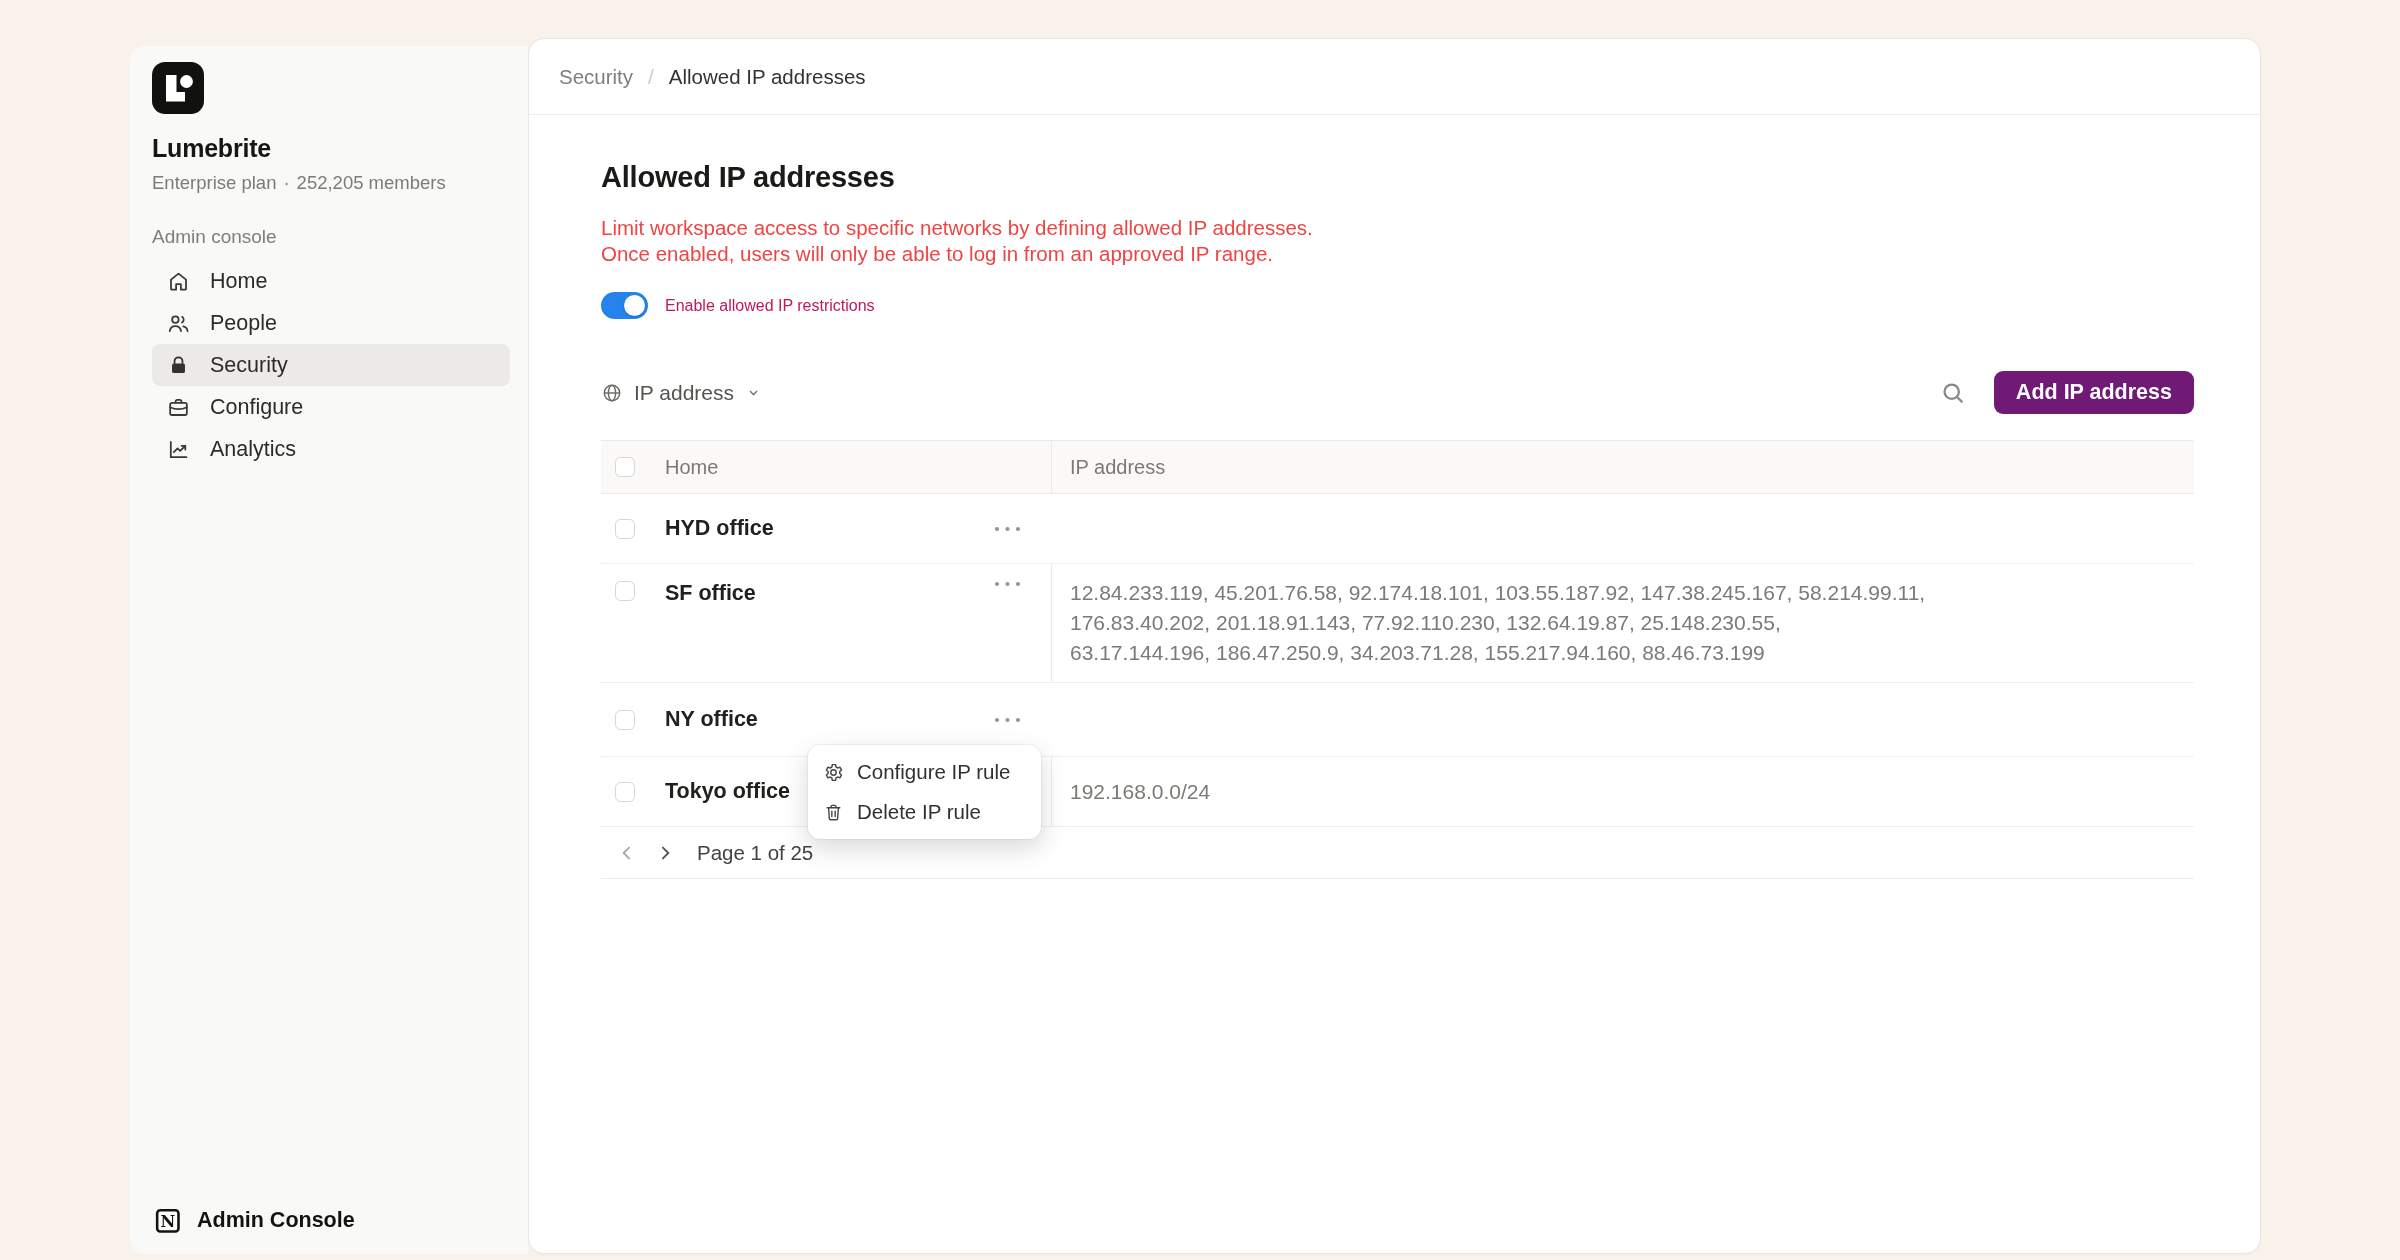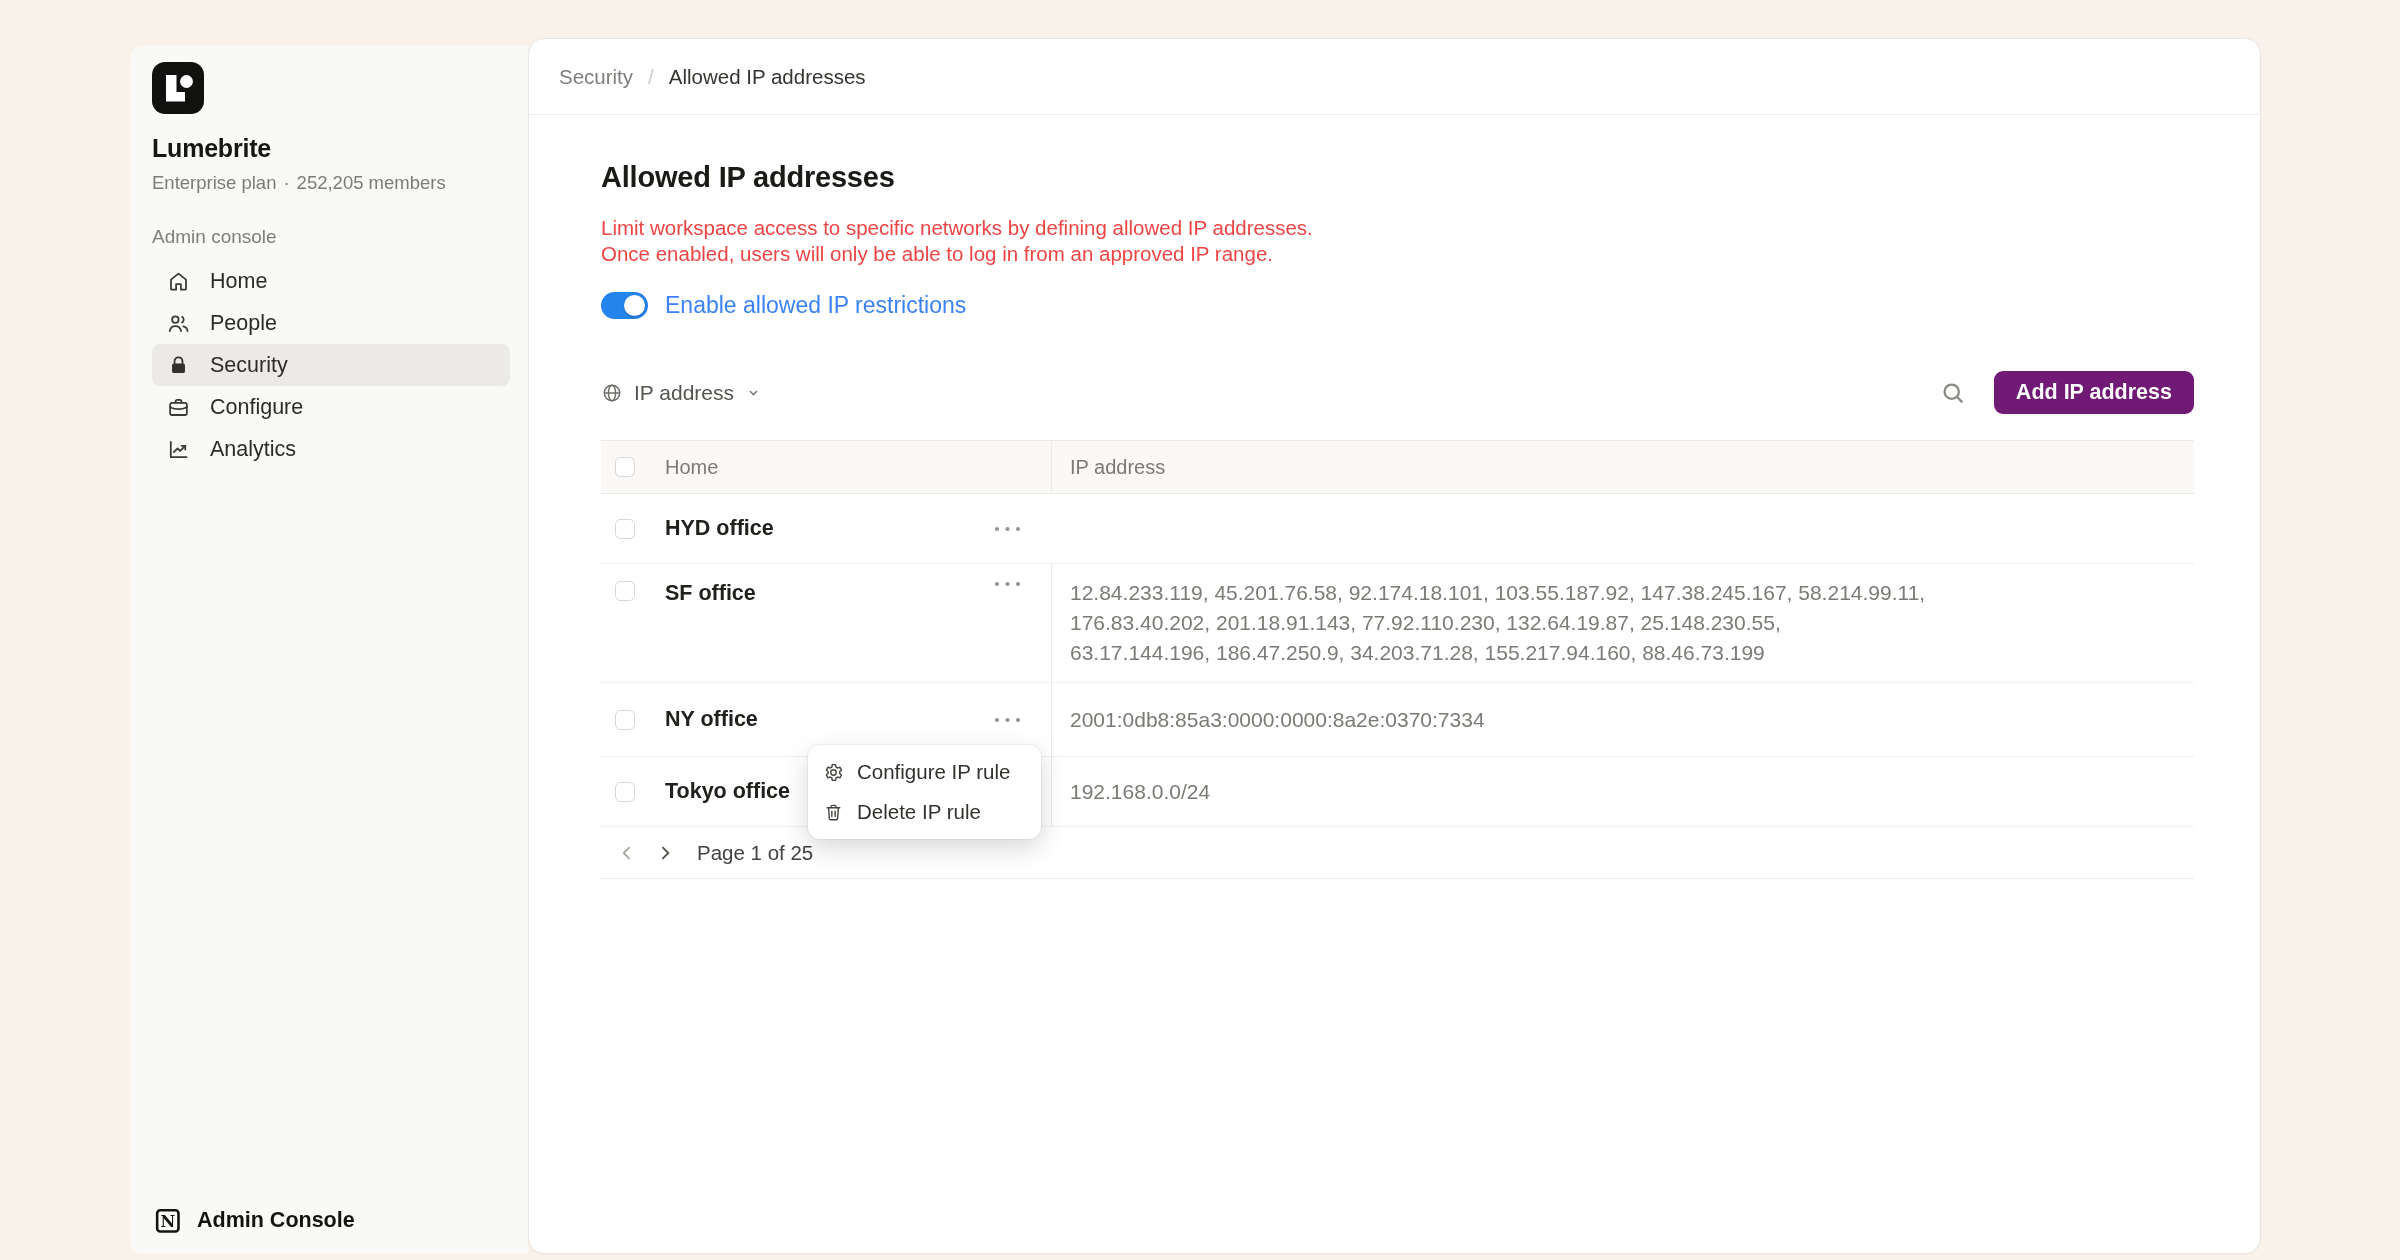--- a/index.html
+++ b/index.html
@@ -62,21 +62,21 @@
   .desc { margin-top:21px; font-size:20.5px; line-height:26px; color:#ef4444; }
 
   .toggle-row { margin-top:25px; display:flex; align-items:center; gap:17px; }
   .toggle {
     width:47px; height:27px; border-radius:27px; position:relative; cursor:pointer;
   }
   .toggle .knob {
     position:absolute; top:3px; left:23px; width:21px; height:21px;
     border-radius:50%; background:#fff; box-shadow:0 1px 2px rgba(0,0,0,.25);
   }
-  .toggle-label { font-size:23px; color:#3b82f6; }
+  .toggle-label { font-size:16px; color:#be185d; }
 
   .toolbar { margin-top:52px; display:flex; align-items:center; }
   .filter-chip { display:flex; align-items:center; gap:11px; cursor:pointer; }
   .filter-chip svg.globe { width:22px; height:22px; stroke:#6d6b67; stroke-width:1.6; fill:none; }
   .filter-label { font-size:21px; color:#55544f; font-weight:500; }
   .filter-chip svg.chev { width:17px; height:17px; stroke:#7a7875; stroke-width:2; fill:none; }
   .toolbar .spacer { flex:1; }
   .search-btn { margin-right:28px; cursor:pointer; }
   .search-btn svg { width:26px; height:26px; stroke:#8b8984; stroke-width:2.1; fill:none; stroke-linecap:round; }
   .add-btn {
@@ -307,23 +307,20 @@
           <div class="checkbox"></div>
           <span class="name">NY office</span>
           <span class="row-menu">
             <svg width="27" height="6" viewBox="0 0 27 6">
                 <circle cx="3" cy="3" r="2.1"></circle>
                 <circle cx="13.5" cy="3" r="2.1"></circle>
                 <circle cx="24" cy="3" r="2.1"></circle>
               </svg>
           </span>
         </div>
-        <div class="col-ip">
-          <div>2001:0db8:85a3:0000:0000:8a2e:0370:7334</div>
-        </div>
       </div>
 
       <div class="trow">
         <div class="col-name">
           <div class="checkbox"></div>
           <span class="name">Tokyo office</span>
         </div>
         <div class="col-ip">
           <div>192.168.0.0/24</div>
         </div>

